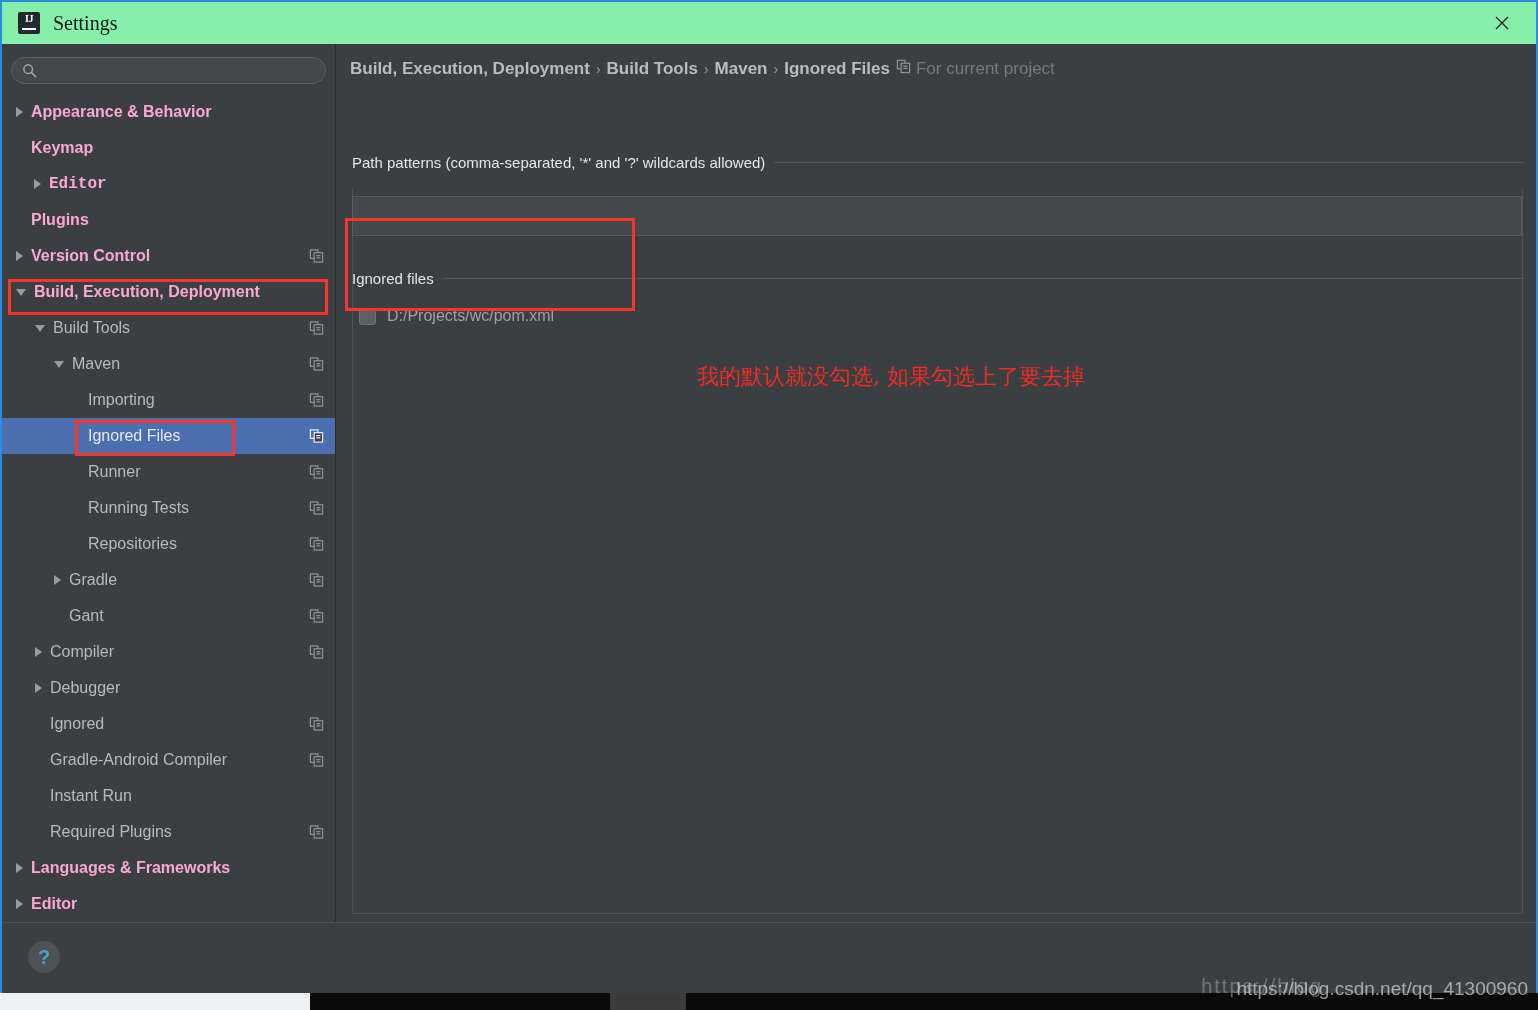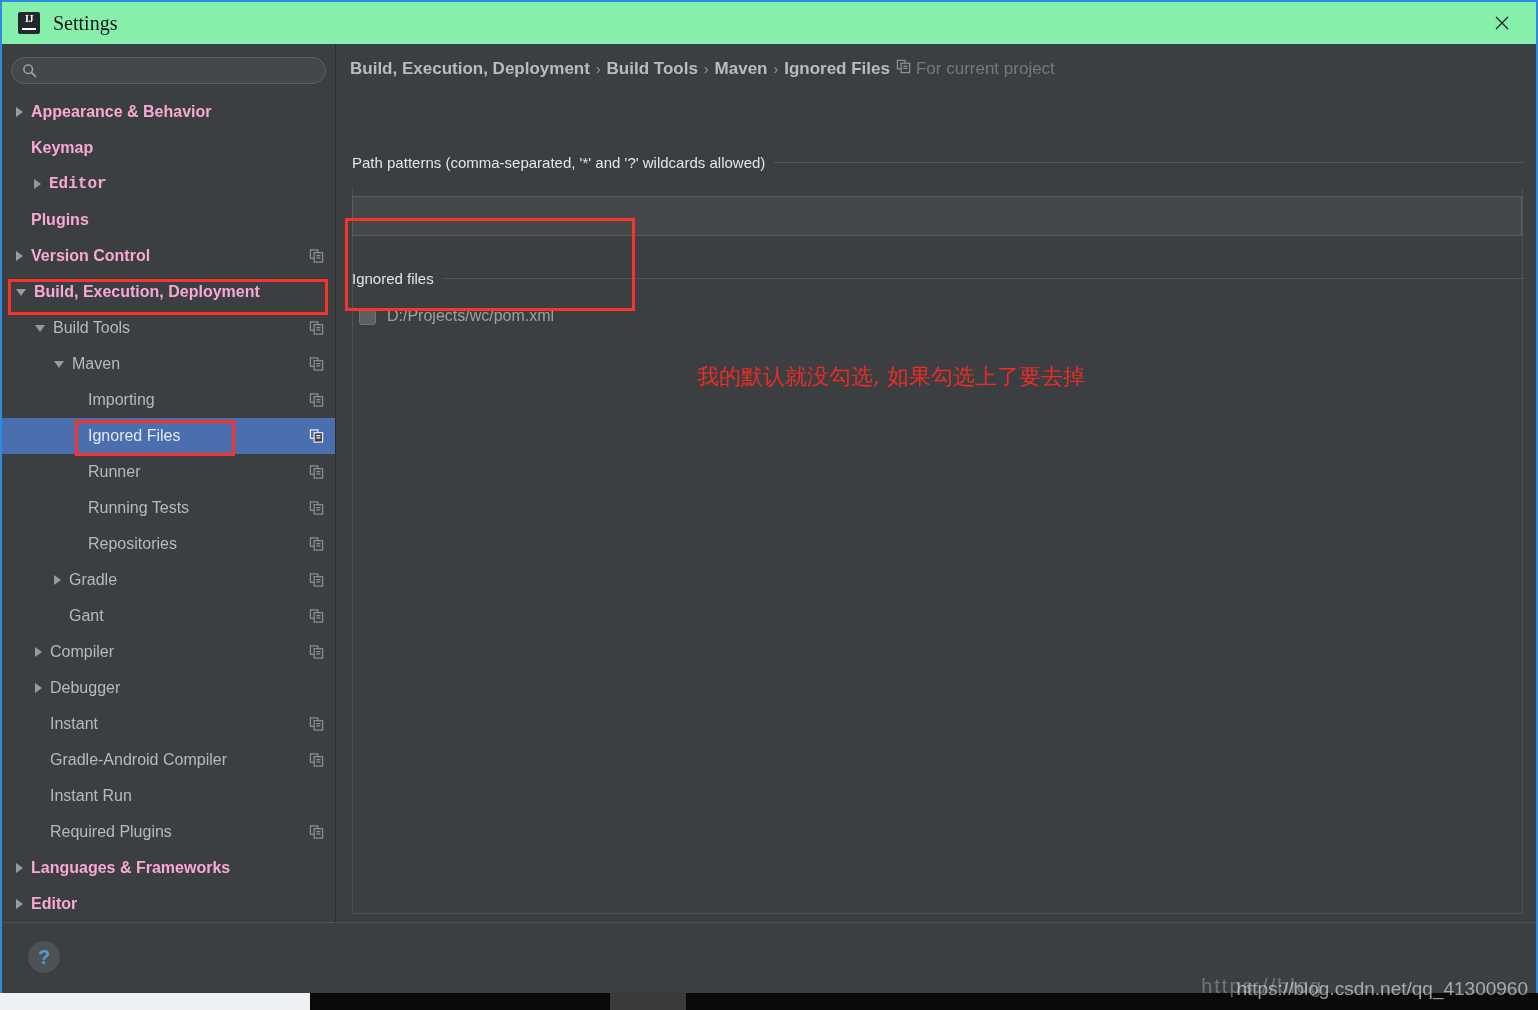--- a/index.html
+++ b/index.html
@@ -480,21 +480,21 @@
             <rect x="5.5" y="4.5" width="9" height="10" fill="#3c3f41" stroke="#8d9194" stroke-width="1.3"></rect>
             <path d="M7.8 7.6 H12.2 M7.8 10 H12.2" stroke="#8d9194" stroke-width="1.2"></path>
           </svg>
         </div>
         <div class="tree-row" style="padding-left: 33px;">
           <span class="arrow"></span>
           <span>Debugger</span>
         </div>
         <div class="tree-row" style="padding-left: 33px;">
           <span class="arrow blank"></span>
-          <span>Instant</span>
+          <span>Ignored</span>
           <svg class="proj-icon" width="15" height="15" viewBox="0 0 16 16">
             <rect x="1.5" y="1.5" width="8" height="9" fill="none" stroke="#8d9194" stroke-width="1.3"></rect>
             <rect x="5.5" y="4.5" width="9" height="10" fill="#3c3f41" stroke="#8d9194" stroke-width="1.3"></rect>
             <path d="M7.8 7.6 H12.2 M7.8 10 H12.2" stroke="#8d9194" stroke-width="1.2"></path>
           </svg>
         </div>
         <div class="tree-row" style="padding-left: 33px;">
           <span class="arrow blank"></span>
           <span>Gradle-Android Compiler</span>
           <svg class="proj-icon" width="15" height="15" viewBox="0 0 16 16">

